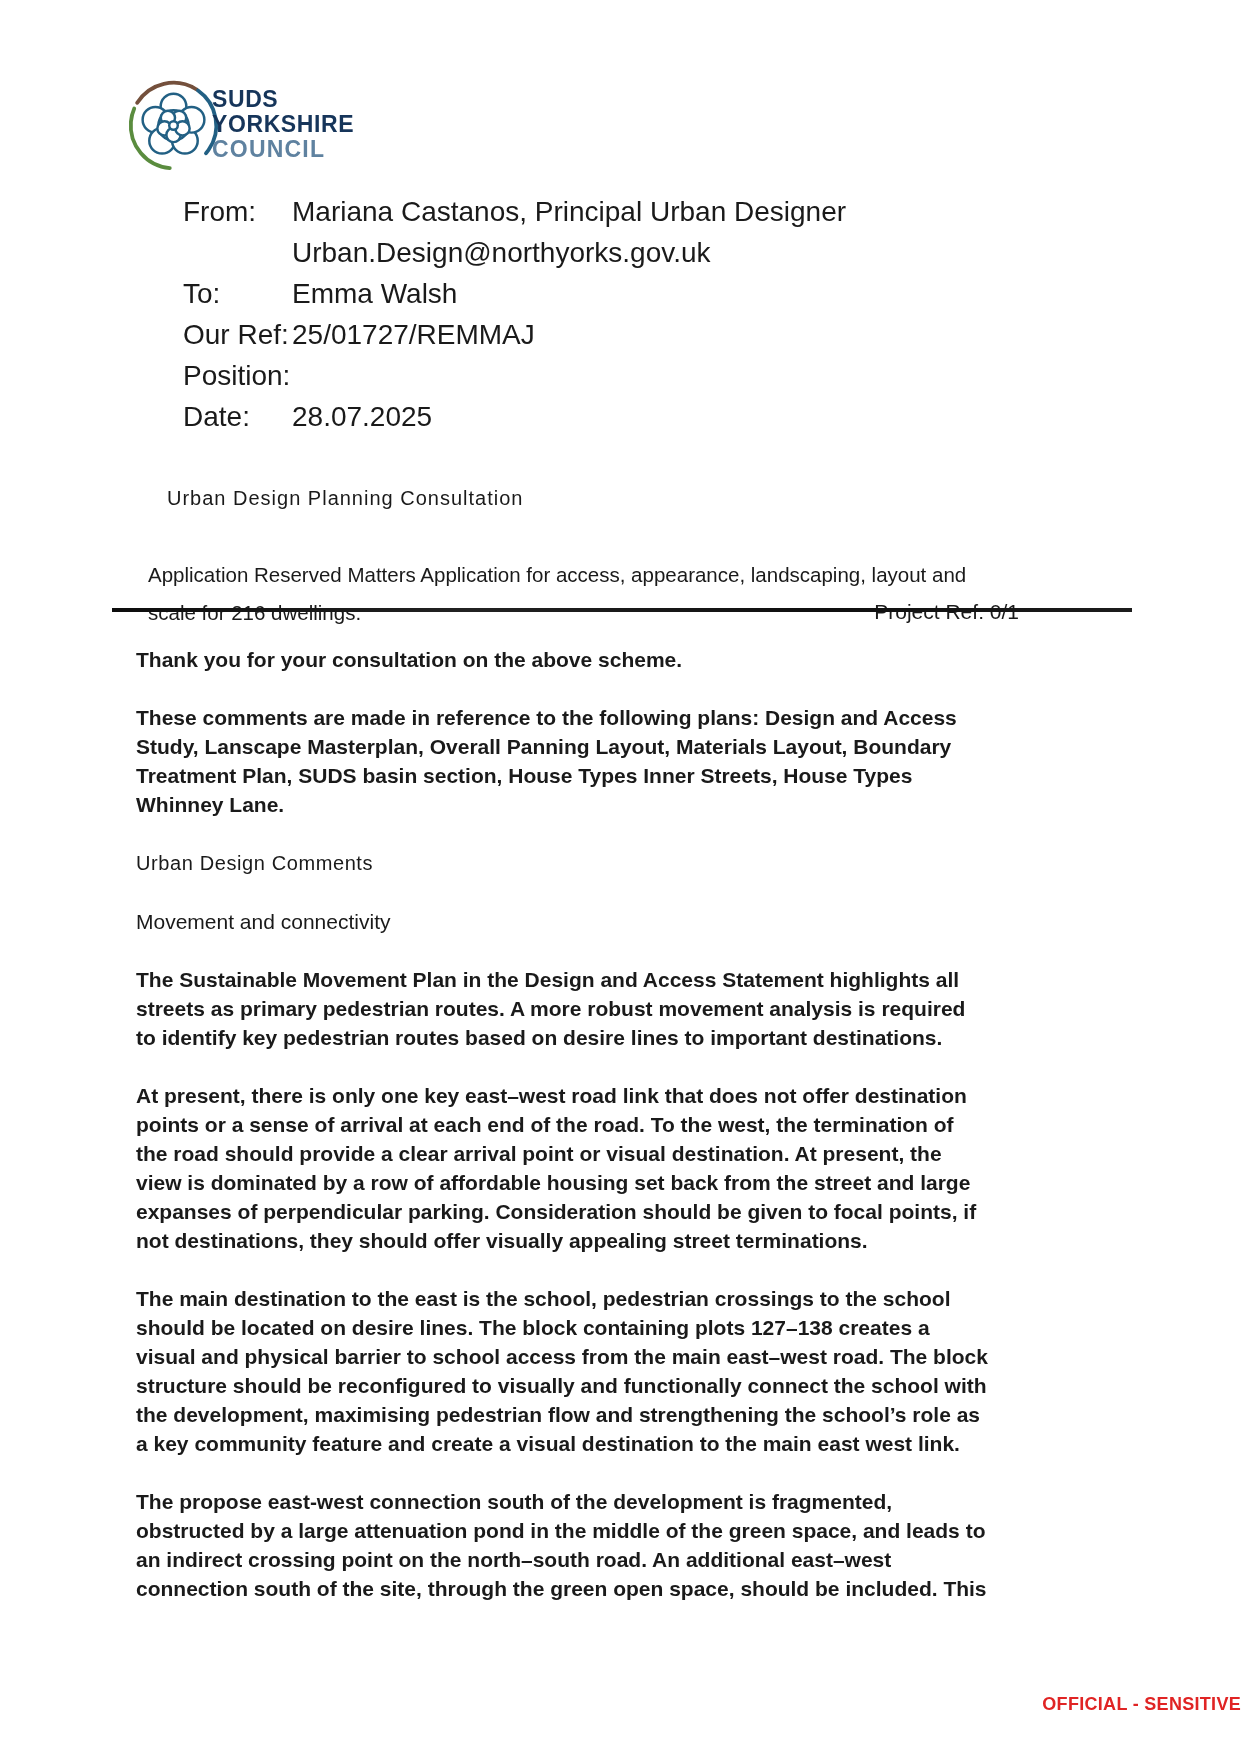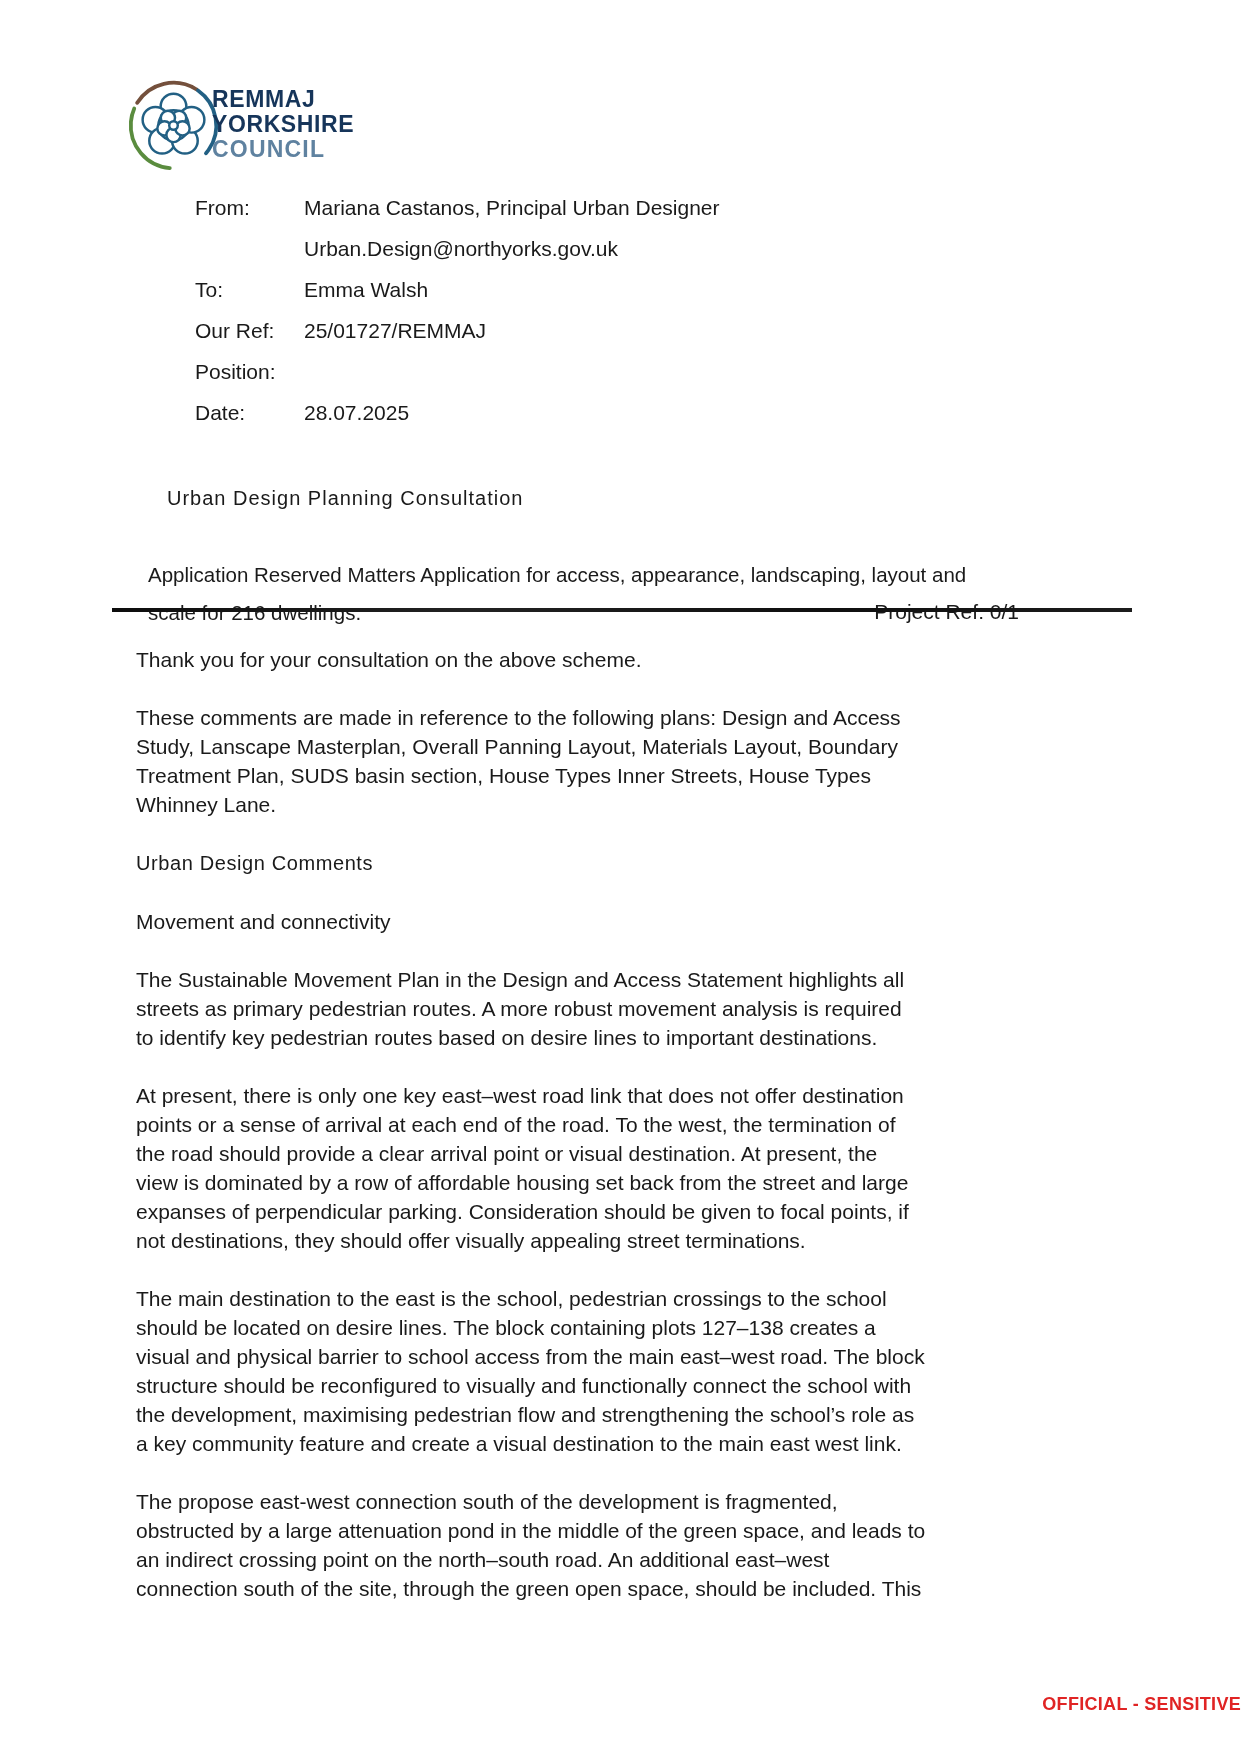--- a/index.html
+++ b/index.html
@@ -20,35 +20,35 @@
     font-family:"Liberation Sans", sans-serif;
     color:var(--ink);
     overflow:hidden;
   }
   
   .logo{position:absolute;left:126px;top:78px;display:flex;align-items:flex-start;}
   .logo-text{margin-left:-9px;padding-top:9px;display:flex;flex-direction:column;
     font-size:23px;font-weight:700;line-height:25px;letter-spacing:0.6px;color:var(--navy);}
   .logo-text .council{color:var(--council);font-weight:600;letter-spacing:1.2px;}
   
-  .meta{position:absolute;left:183px;top:196px;font-size:21px;margin-left:12px;}
+  .meta{position:absolute;left:183px;top:196px;font-size:28px;}
   .meta-row{display:flex;height:41px;align-items:flex-start;}
   .meta-label{width:109px;flex:0 0 109px;}
   .meta-value{white-space:nowrap;}
   .doc-title{position:absolute;left:167px;top:487px;font-size:20px;letter-spacing:1px;}
   .application{position:absolute;left:148px;top:524px;width:975px;
     font-size:20.5px;line-height:38px;margin-top:32px;}
   .application .app-lines{white-space:pre-line;}
   .project-ref{position:absolute;right:104px;bottom:1px;font-size:21px;}
   .divider{position:absolute;left:112px;top:608px;width:1020px;height:4px;
     background:linear-gradient(90deg,#0d0d0d,#222 35%,#0f0f0f 70%,#1c1c1c);}
   
   .body{position:absolute;left:136px;top:645px;width:985px;
     font-size:21px;line-height:29px;}
-  .body p{margin:0 0 29px 0;white-space:pre-line;}
+  .body p{margin:0 0 29px 0;white-space:pre-line;font-weight:bold;}
   .body h2{margin:0 0 29px 0;font-size:20px;font-weight:400;letter-spacing:0.6px;line-height:30px;}
   .body h3{margin:0 0 29px 0;font-size:21px;font-weight:400;line-height:29px;
     text-underline-offset:4px;text-decoration-thickness:1.5px;}
   
   .footer{position:absolute;left:16px;right:0;top:1694px;text-align:right;
     color:var(--red);font-size:18px;font-weight:600;letter-spacing:0.3px;}
 </style>
 </head>
 <body>
 
@@ -70,21 +70,21 @@
         <circle cx="50" cy="50" r="16"></circle>
         <circle cx="55.9" cy="41.9" r="7.5"></circle>
         <circle cx="44.1" cy="41.9" r="7.5"></circle>
         <circle cx="40.5" cy="53.1" r="7.5"></circle>
         <circle cx="50" cy="60" r="7.5"></circle>
         <circle cx="59.5" cy="53.1" r="7.5"></circle>
         <circle cx="50" cy="50" r="4.5"></circle>
       </g>
     </svg>
     <div class="logo-text">
-      <span>REMMAJ</span>
+      <span>SUDS</span>
       <span>YORKSHIRE</span>
       <span class="council">COUNCIL</span>
     </div>
   </div>
 
   <div class="meta">
     <div class="meta-row">
       <span class="meta-label">From:</span>
       <span class="meta-value">Mariana Castanos, Principal Urban Designer</span>
     </div>

